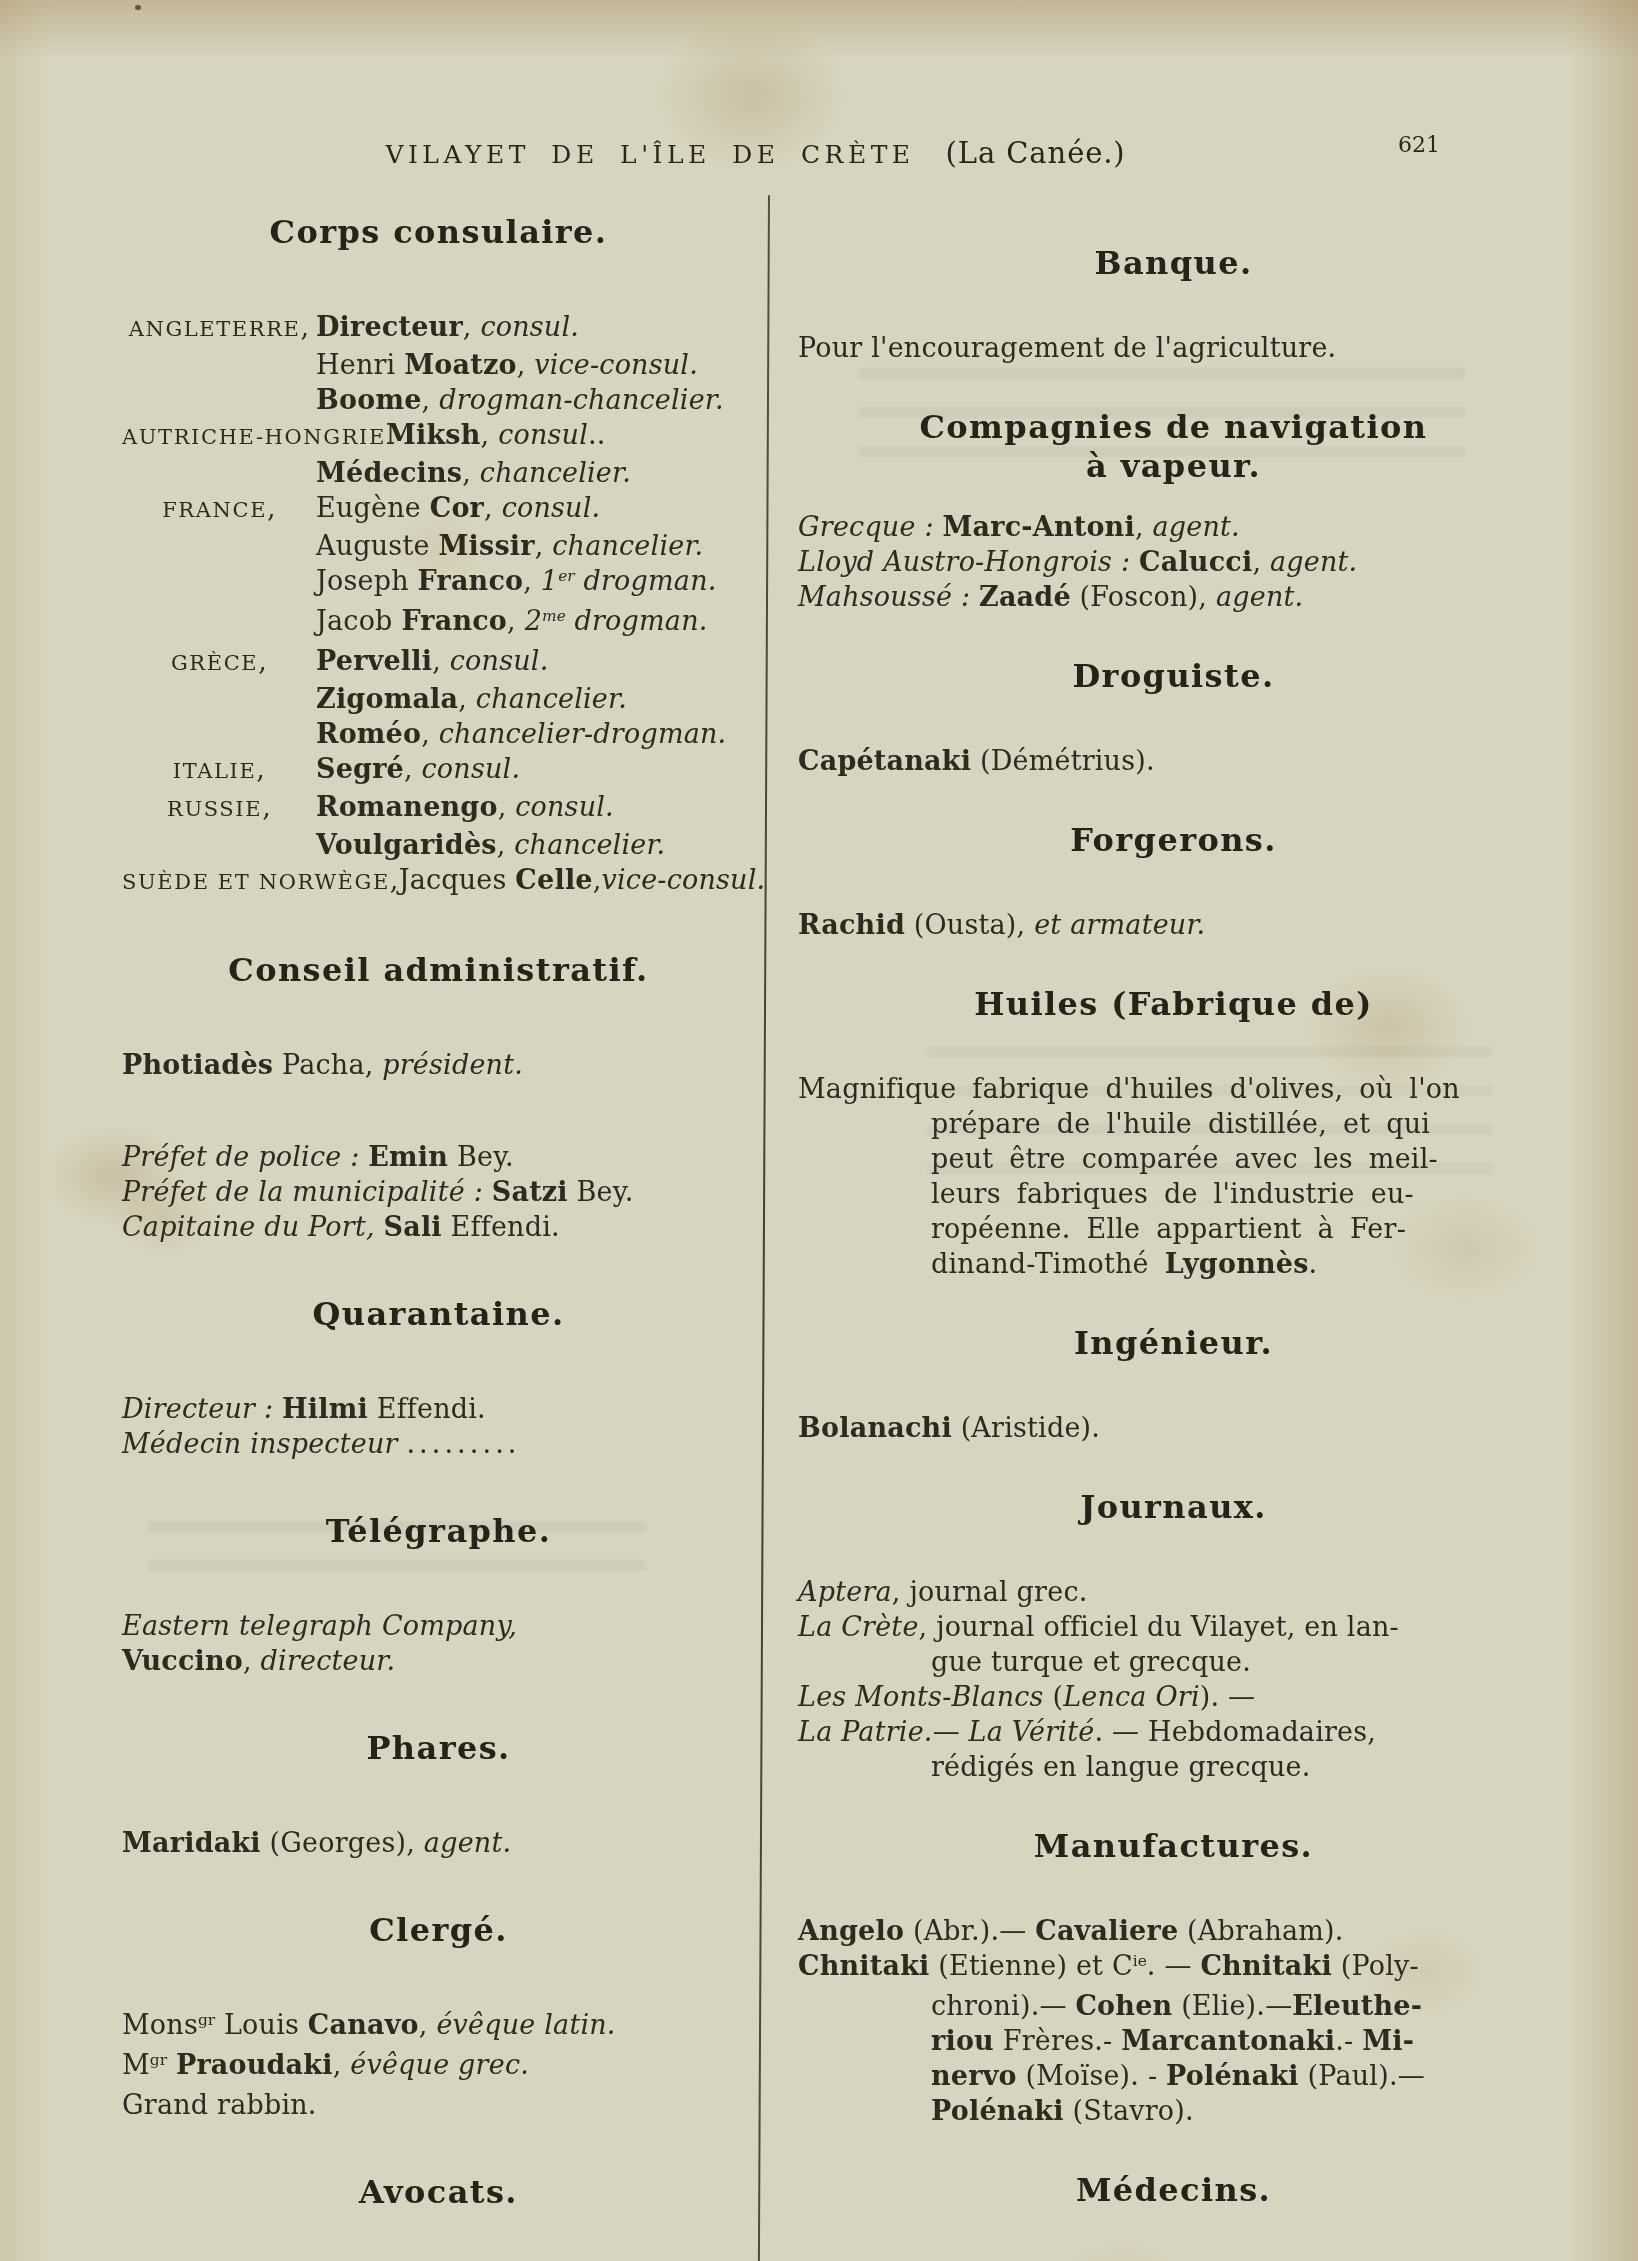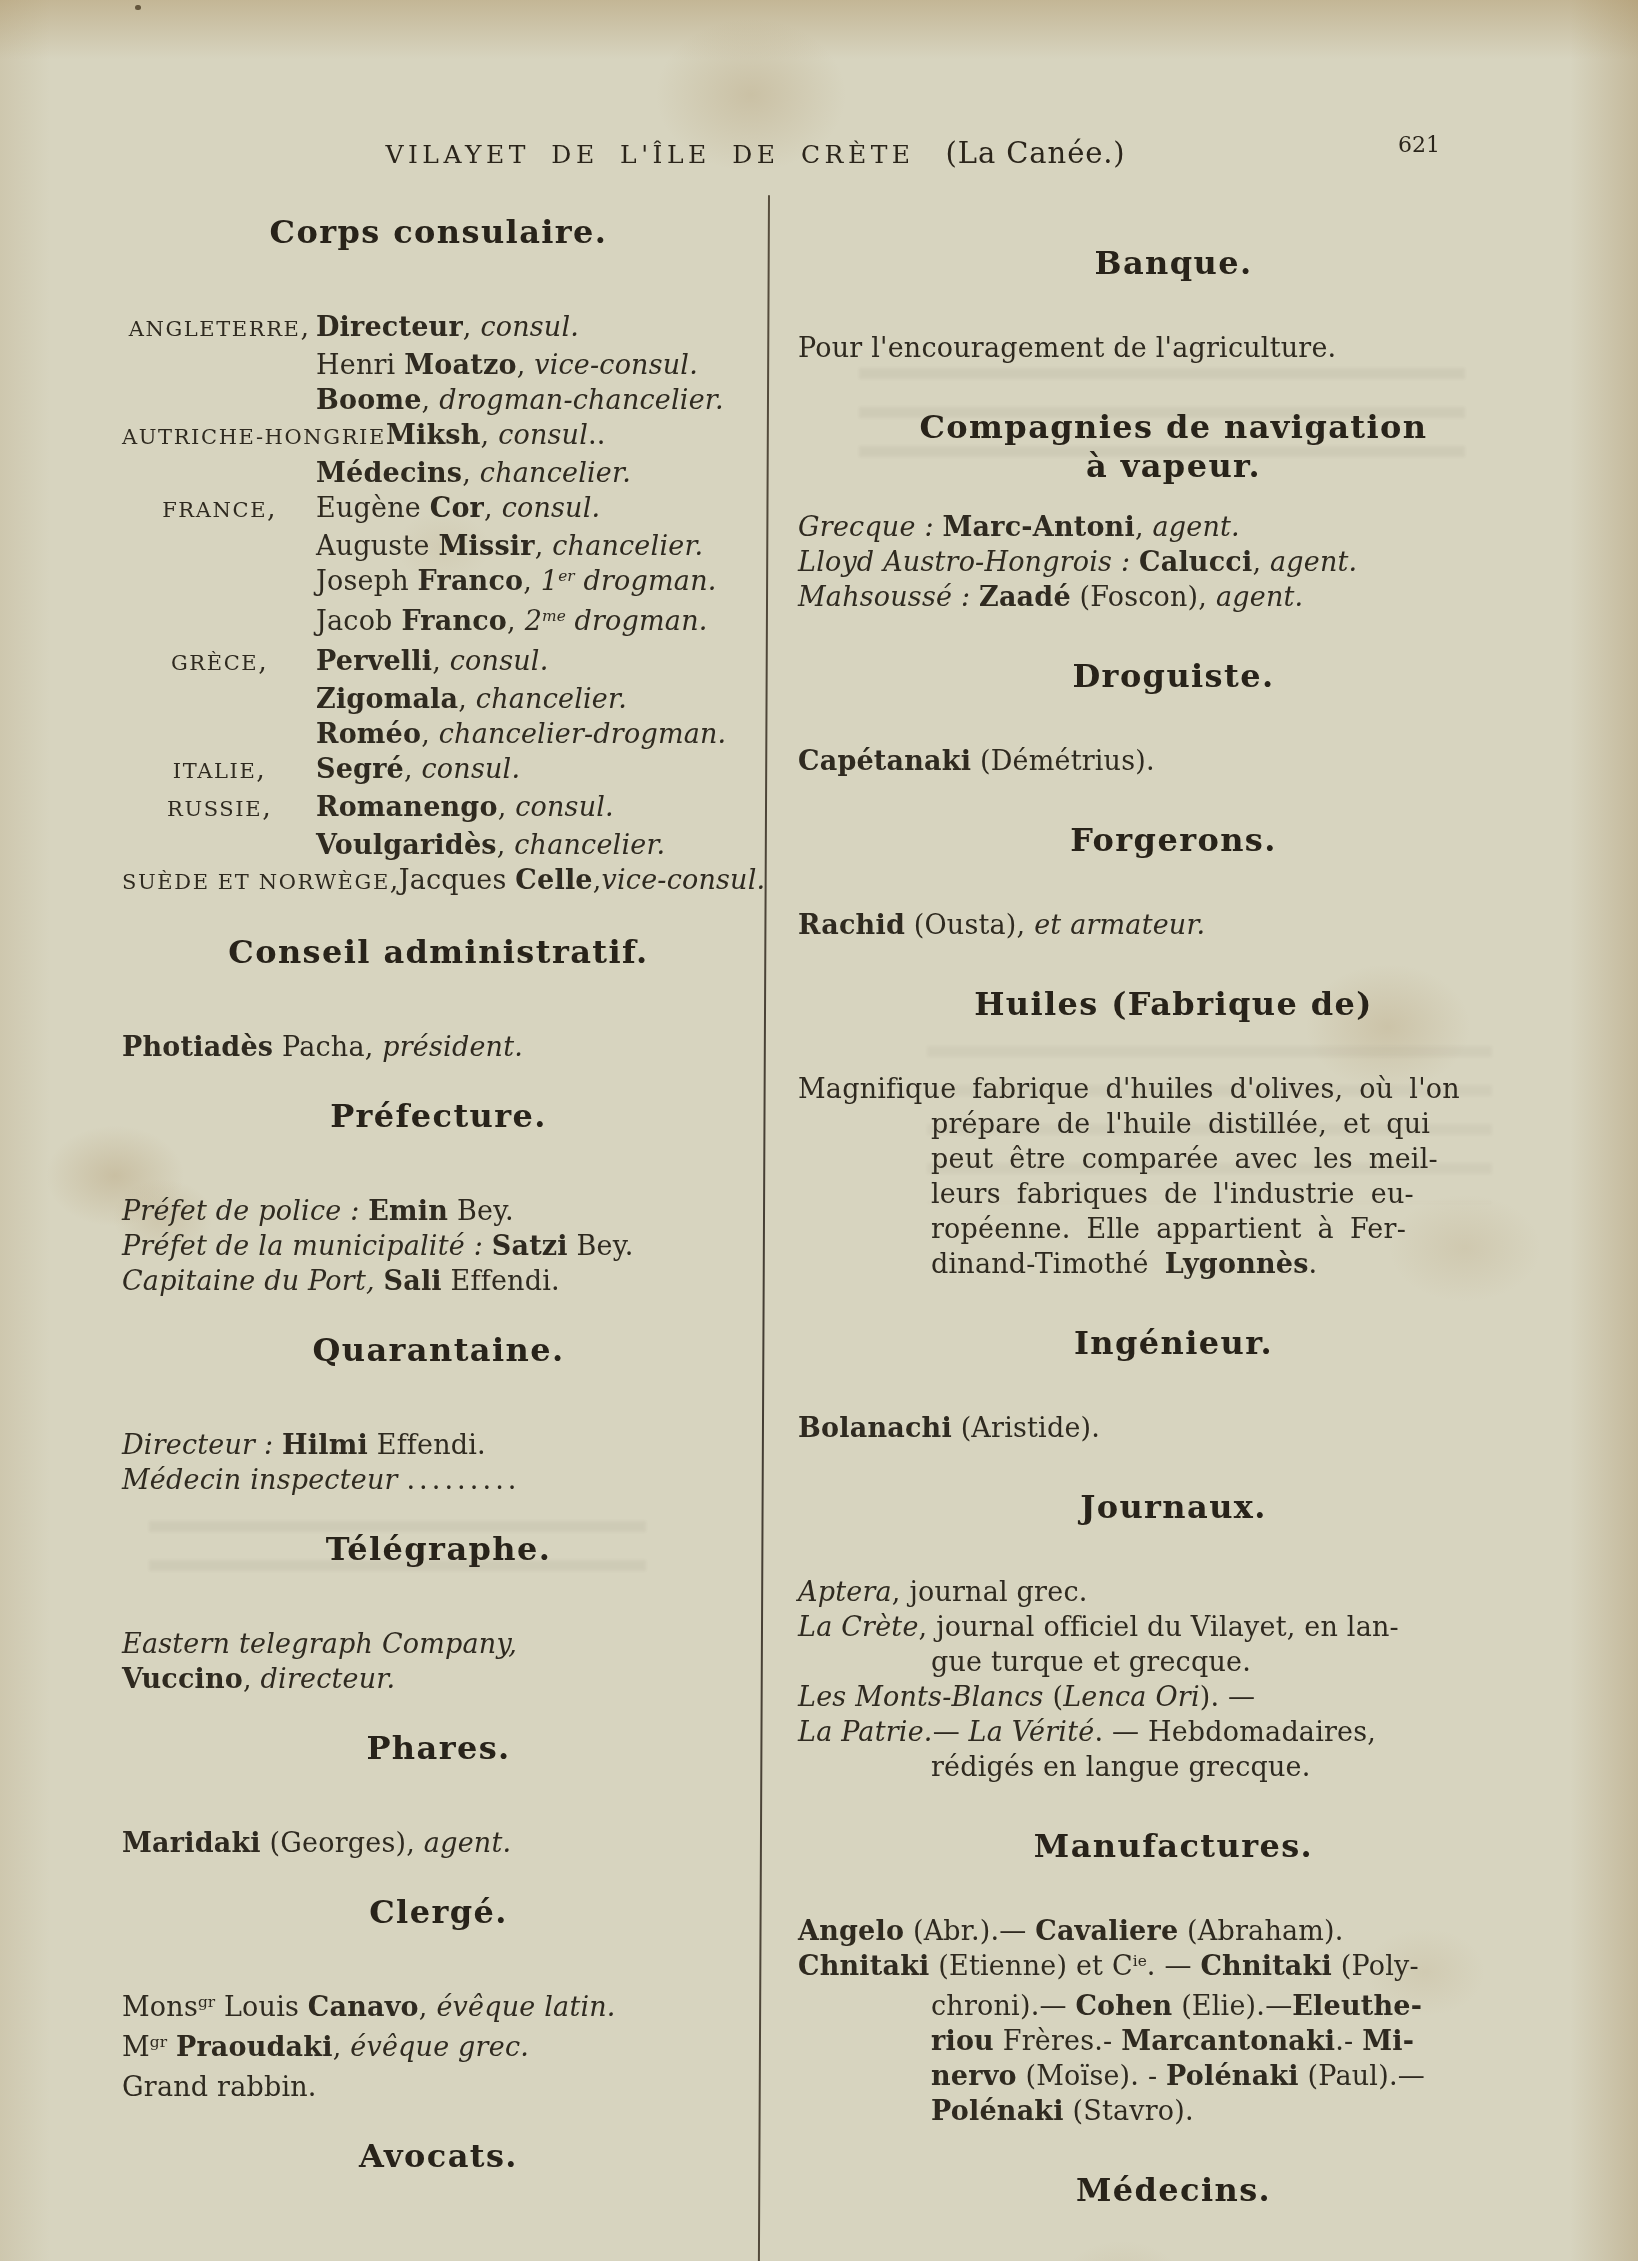--- a/index.html
+++ b/index.html
@@ -27,21 +27,21 @@
   }
   
   .running-head{position:absolute;top:136px;left:0;width:1511px;text-align:center;white-space:nowrap;}
   .rh-title{font-size:25px;letter-spacing:4.5px;word-spacing:9px;color:#2b251b;}
   .rh-sub{font-size:29px;letter-spacing:0.9px;margin-left:31px;color:#2b251b;}
   .page-number{position:absolute;top:132px;right:198px;font-size:22px;color:#2b251b;}
   
   .col{position:absolute;font-size:27px;line-height:35px;letter-spacing:0.2px;}
   .col-left{left:122px;top:213px;width:633px;}
   .col-right{left:798px;top:244px;width:751px;}
-  .b-heading{font-weight:bold;font-size:32px;line-height:39px;letter-spacing:1.4px;text-align:center;color:#28231a;margin-top:33px;}
+  .b-heading{font-weight:bold;font-size:32px;line-height:39px;letter-spacing:1.4px;text-align:center;color:#28231a;margin-top:51px;}
   .col-right .b-heading{margin-top:43px;}
   .b-lines{margin-top:57px;}
   .col-right .b-lines{margin-top:47px;}
   .b-heading2 + .b-lines{margin-top:22.6px !important;}
   .col > :first-child{margin-top:0 !important;}
   .line{white-space:nowrap;}
   .lbl{display:inline-block;min-width:194px;text-align:center;}
   .v-hang .indent{padding-left:133px;}
   .v-wide .line{word-spacing:7.2px;}
   .s-b{font-weight:bold;}
@@ -93,21 +93,20 @@
         <div class="line"><span class="lbl"></span><span class="s-b">Roméo</span><span class="s-r">, </span><span class="s-i">chancelier-drogman.</span></div>
         <div class="line"><span class="lbl"><span class="s-sc">ITALIE</span><span class="s-r">, </span></span><span class="s-b">Segré</span><span class="s-r">, </span><span class="s-i">consul.</span></div>
         <div class="line"><span class="lbl"><span class="s-sc">RUSSIE</span><span class="s-r">, </span></span><span class="s-b">Romanengo</span><span class="s-r">, </span><span class="s-i">consul.</span></div>
         <div class="line"><span class="lbl"></span><span class="s-b">Voulgaridès</span><span class="s-r">, </span><span class="s-i">chancelier.</span></div>
         <div class="line"><span class="lbl"><span class="s-sc">SUÈDE ET NORWÈGE</span><span class="s-r">, </span></span><span class="s-r">Jacques </span><span class="s-b">Celle</span><span class="s-r">,</span><span class="s-i">vice-consul.</span></div>
       </div>
       <div class="b-heading">Conseil administratif.</div>
       <div class="b-lines">
         <div class="line"><span class="s-b">Photiadès</span><span class="s-r"> Pacha, </span><span class="s-i">président.</span></div>
       </div>
-      <div class="b-heading">Préfecture.</div>
       <div class="b-lines">
         <div class="line"><span class="s-i">Préfet de police : </span><span class="s-b">Emin</span><span class="s-r"> Bey.</span></div>
         <div class="line"><span class="s-i">Préfet de la municipalité : </span><span class="s-b">Satzi</span><span class="s-r"> Bey.</span></div>
         <div class="line"><span class="s-i">Capitaine du Port, </span><span class="s-b">Sali</span><span class="s-r"> Effendi.</span></div>
       </div>
       <div class="b-heading">Quarantaine.</div>
       <div class="b-lines">
         <div class="line"><span class="s-i">Directeur : </span><span class="s-b">Hilmi</span><span class="s-r"> Effendi.</span></div>
         <div class="line"><span class="s-i">Médecin inspecteur </span><span class="s-dots">.........</span></div>
       </div>

